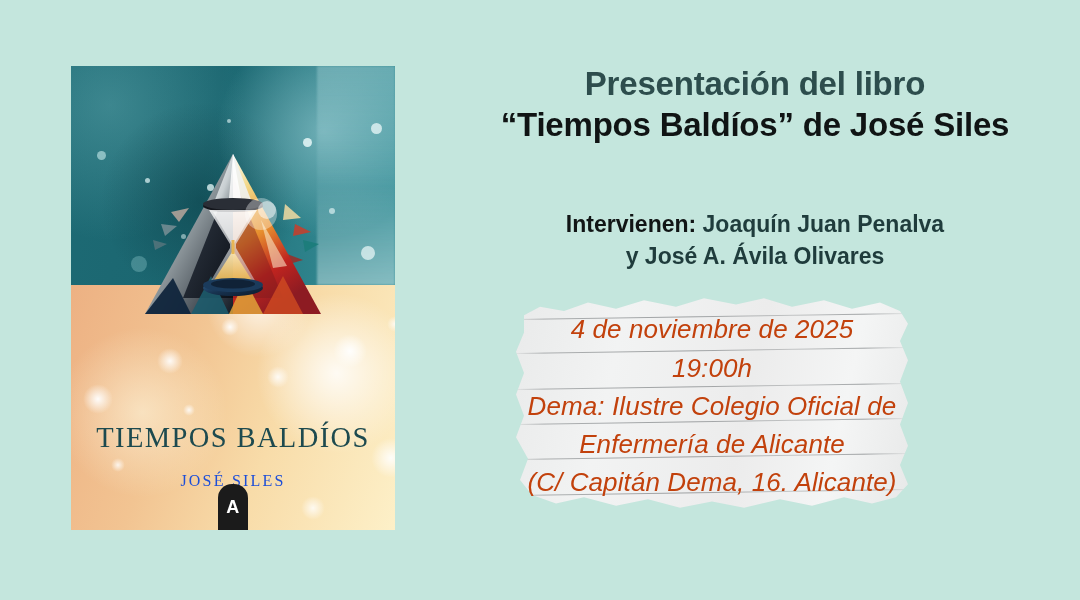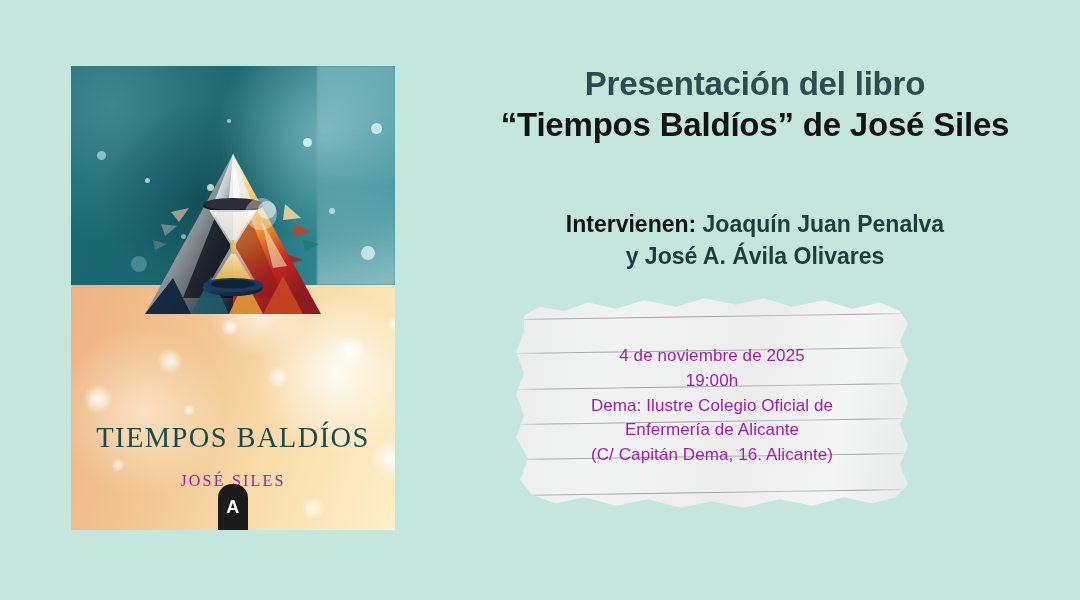--- a/index.html
+++ b/index.html
@@ -97,21 +97,21 @@
   }
   .cover-author {
     position: absolute;
     left: 0;
     top: 406px;
     width: 100%;
     text-align: center;
     font-family: "Liberation Serif", serif;
     font-size: 16px;
     letter-spacing: 2.2px;
-    color: #a21caf;
+    color: #1d4ed8;
   }
   .cover-logo {
     position: absolute;
     left: 50%;
     transform: translateX(-50%);
     bottom: 0;
     width: 30px;
     height: 46px;
     background: #1b1b1b;
     border-radius: 14px 14px 0 0;
@@ -215,26 +215,27 @@
   #note-text {
     position: absolute;
     inset: 0;
     display: flex;
     flex-direction: column;
     align-items: center;
     justify-content: center;
     padding-top: 6px;
   }
   .note-line {
-    font-size: 17px;
+    font-size: 26px;
     font-weight: 400;
-    color: #a21caf;
+    color: #c2410c;
     line-height: 1.47;
     letter-spacing: 0.1px;
     white-space: nowrap;
+    font-style: italic;
   }
 </style>
 </head>
 <body>
 
 <div id="poster">
 
   <div id="book-cover">
 
     <div class="cover-top"></div>

